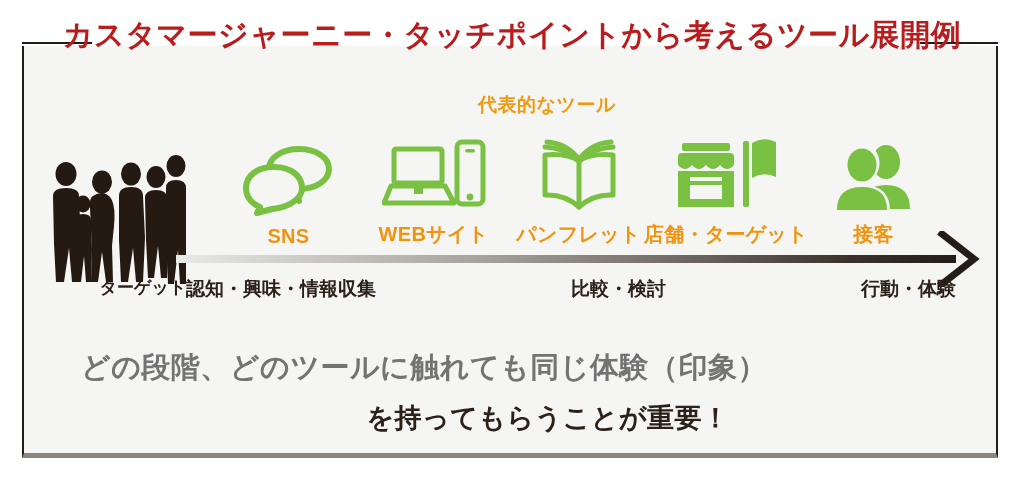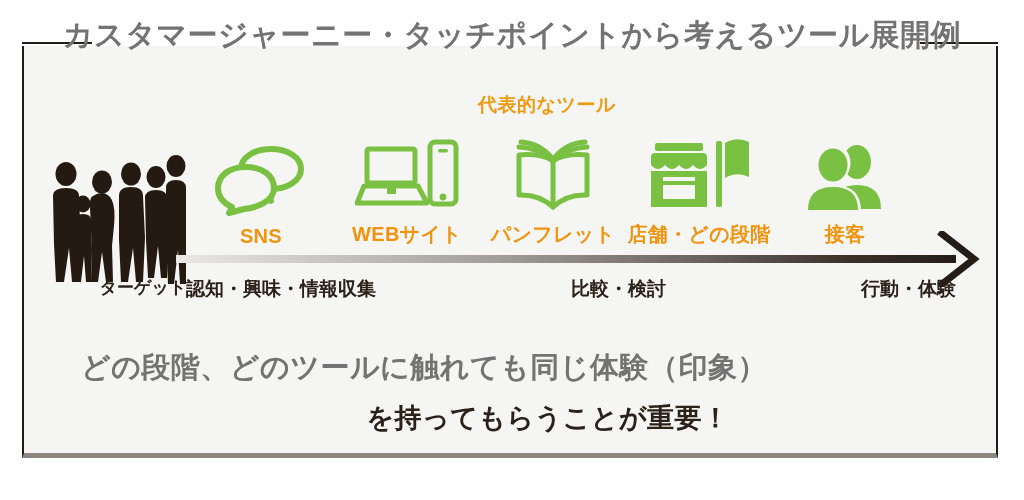--- a/index.html
+++ b/index.html
@@ -34,21 +34,21 @@
   .top-rule.left{left:22px;width:70px;}
   .top-rule.right{left:920px;width:78px;}
 
   
   .title{
     position:absolute;
     left:0;top:18px;width:1024px;
     text-align:center;
     font-size:30px;
     font-weight:bold;
-    color:#737373;
+    color:#b91c1c;
     letter-spacing:0.5px;
     line-height:34px;
     white-space:nowrap;
   }
 
   
   .subcap{
     position:absolute;
     left:0;top:92px;width:1024px;
     text-align:center;
@@ -61,21 +61,21 @@
   
   .target-block{position:absolute;left:36px;top:152px;width:150px;height:145px;}
   .target-block svg{display:block;}
   .target-label{
     position:absolute;left:0;top:276px;width:190px;
     text-align:center;font-size:17px;font-weight:bold;color:#2b2119;padding-left:48px;
   }
 
   
   .tools{
-    position:absolute;left:188px;top:136px;width:730px;height:112px;
+    position:absolute;left:216px;top:136px;width:730px;height:112px;
     display:flex;align-items:flex-end;justify-content:flex-start;
   }
   .tool{display:flex;flex-direction:column;align-items:center;width:150px;}
   .tool .glyph{height:78px;display:flex;align-items:flex-end;justify-content:center;}
   .tool .tlabel{
     margin-top:8px;font-size:20px;font-weight:bold;color:#f0930f;
     letter-spacing:0.3px;white-space:nowrap;
   }
 
   
@@ -209,21 +209,21 @@
             <rect x="75" y="4" width="6" height="66" rx="2"></rect>
             <path d="M84 6 Q96 -1 108 5 L108 40 Q96 34 84 41 Z"></path>
           </g>
           <g fill="#f5f5f3">
             <path d="M10 28 q7 8 14 0 q7 8 14 0 q7 8 14 0 q7 8 14 0 l0 6 l-56 0 Z"></path>
             <rect x="22" y="40" width="32" height="22"></rect>
           </g>
           <rect x="22" y="44" width="32" height="4" fill="#7ac143"></rect>
         </svg>
       </span>
-      <span class="tlabel">店舗・どの段階</span>
+      <span class="tlabel">店舗・ターゲット</span>
     </div>
 
     <div class="tool">
       <span class="glyph">
         <svg width="84" height="72" viewBox="0 0 84 72">
           <g fill="#7ac143">
             <ellipse cx="54" cy="21" rx="14" ry="17"></ellipse>
             <path d="M30 68 Q30 44 54 44 Q78 44 78 68 Z"></path>
           </g>
           <g fill="#f5f5f3">

